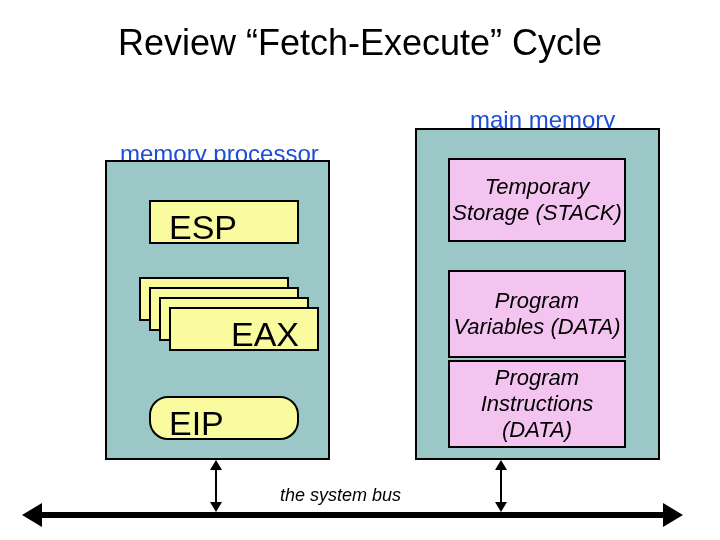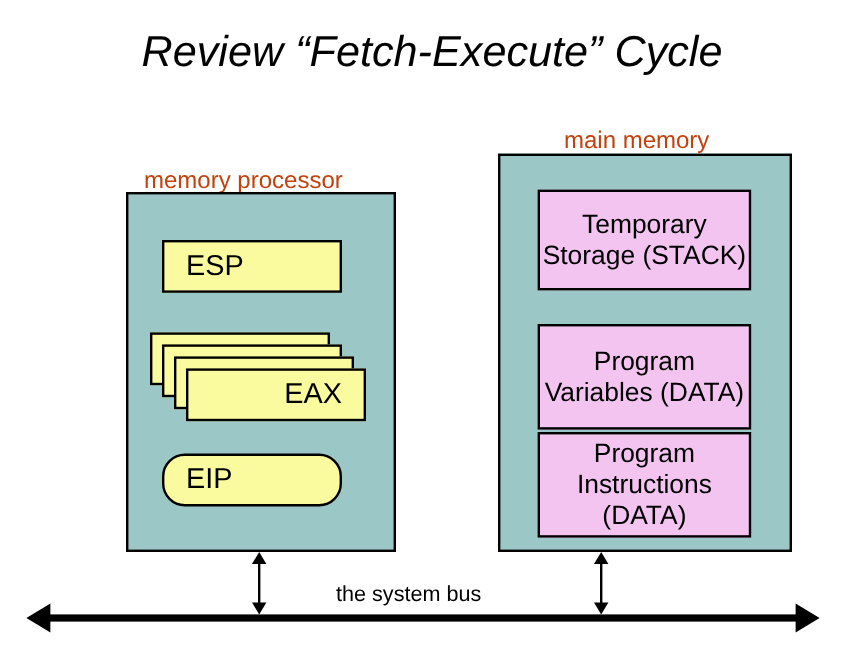--- a/index.html
+++ b/index.html
@@ -13,34 +13,34 @@
   }
   .title {
     position: absolute;
     top: 22px;
     left: 0;
     width: 100%;
     text-align: center;
     font-size: 36px;
     font-weight: 400;
     color: #000;
-    font-style: italic;
   }
   .label {
     position: absolute;
-    font-size: 20px;
-    color: #c2410c;
+    font-size: 24px;
+    color: #1d4ed8;
   }
   .main-memory-label { top: 106px; left: 470px; }
   .central-proc-label { top: 140px; left: 120px; }
   .sysbus-label {
     position: absolute;
     top: 485px;
     left: 280px;
     font-size: 18px;
+    font-style: italic;
   }
   .box {
     position: absolute;
     border: 2px solid #000;
   }
   .cpu-box {
     top: 160px;
     left: 105px;
     width: 225px;
     height: 300px;
@@ -50,43 +50,45 @@
     top: 128px;
     left: 415px;
     width: 245px;
     height: 332px;
     background: #9cc7c7;
   }
   .reg {
     position: absolute;
     background: #fafb9e;
     border: 2px solid #000;
-    font-size: 24px;
+    font-size: 34px;
     text-align: left;
     padding: 6px 18px;
     width: 150px;
     height: 44px;
+    margin-left: 14px;
   }
   .esp { top: 200px; left: 135px; }
   .stack1 { top: 277px; left: 125px; }
   .stack2 { top: 287px; left: 135px; }
   .stack3 { top: 297px; left: 145px; }
   .eax   { top: 307px; left: 155px; text-align: right; }
-  .eip   { top: 378px; left: 135px; border-radius: 19px; }
+  .eip   { top: 396px; left: 135px; border-radius: 19px; }
   .memseg {
     position: absolute;
     background: #f3c4f0;
     border: 2px solid #000;
     font-size: 22px;
     text-align: center;
     display: flex;
     align-items: center;
     justify-content: center;
     width: 178px;
     left: 448px;
+    font-style: italic;
   }
   .stackseg { top: 158px; height: 84px; }
   .dataseg  { top: 270px; height: 88px; }
   .textseg  { top: 360px; height: 88px; }
   .bus {
     position: absolute;
     top: 512px;
     left: 40px;
     width: 625px;
     height: 6px;

